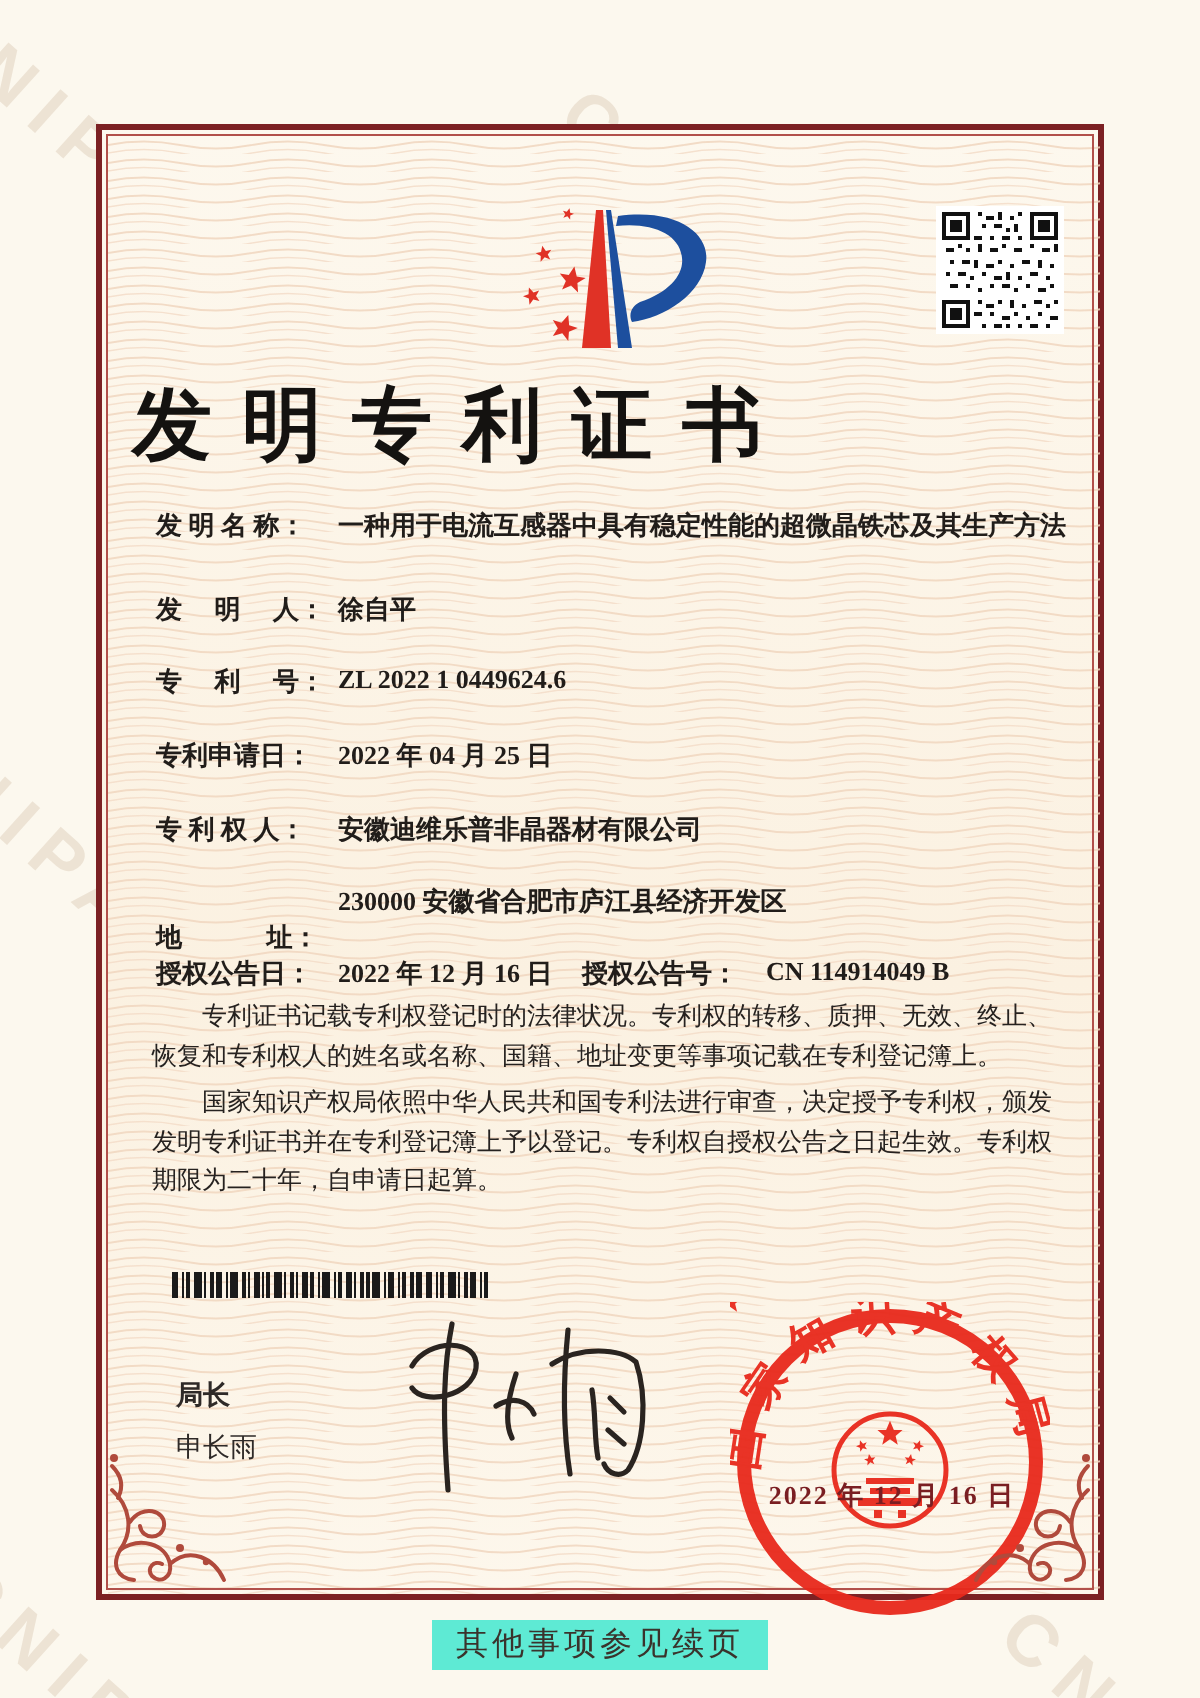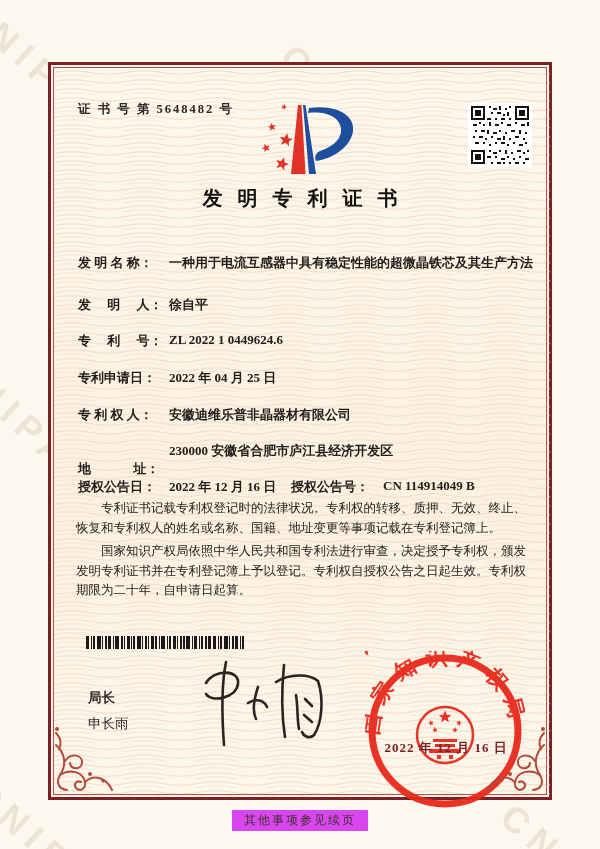--- a/index.html
+++ b/index.html
@@ -22,22 +22,22 @@
   }
   .frame-line{
     position:absolute;inset:2px;border:1px solid #b2504a;pointer-events:none;
   }
   .guilloche{position:absolute;inset:3px;opacity:.85;}
   .content{position:absolute;inset:0;z-index:3;}
   .certno{position:absolute;left:27px;top:36px;font-size:12.5px;font-weight:bold;letter-spacing:2px;color:#2c2825;}
   .logo{position:absolute;left:208px;top:32px;}
   .qr{position:absolute;left:417px;top:38px;width:64px;height:64px;background:#fff;padding:3px;box-sizing:border-box;}
   .title{
-    position:absolute;left:0;right:0;top:120px;text-align:center;
-    font-size:20px;font-weight:bold;color:#141210;
+    position:absolute;left:0;right:0;top:120px;
+    font-size:40px;font-weight:bold;color:#141210;
     letter-spacing:15px;text-indent:15px;
   }
   .field-label{position:absolute;font-size:13px;font-weight:bold;color:#211d1a;white-space:pre;text-align:center;}
   .field-value{position:absolute;font-size:13px;font-weight:bold;color:#211d1a;white-space:nowrap;}
   .body-text{
     position:absolute;left:25px;top:434px;width:456px;
     font-size:12.5px;line-height:19.5px;color:#262220;
   }
   .body-text p{margin:0 0 4px 0;text-indent:2em;}
   .barcode{position:absolute;left:35px;top:571px;}
@@ -50,22 +50,22 @@
     font-size:13px;font-weight:bold;color:#7a1e22;letter-spacing:1px;white-space:nowrap;
   }
   .pageno{position:absolute;left:0;right:0;top:717px;text-align:center;font-size:11.5px;color:#3e3630;letter-spacing:1px;}
   .corner-ornament{position:absolute;bottom:2px;}
   .corner-ornament.left{left:2px;}
   .corner-ornament.right{right:2px;transform:scaleX(-1);}
   .continuation{
     position:absolute;left:0;right:0;top:810px;text-align:center;z-index:3;
   }
   .continuation span{
-    display:inline-block;background:#d946ef;padding:2px 12px;
-    font-size:12px;color:#3a332c;letter-spacing:2px;
+    display:inline-block;background:#5eead4;padding:2px 12px;
+    font-size:16px;color:#3a332c;letter-spacing:2px;
   }
 </style>
 </head>
 <body>
 
 <div class="page">
 
   <span class="watermark" style="left:-18px;top:-10px;">CNIPA</span>
   <span class="watermark" style="left:300px;top:36px;">CNIPA</span>
   <span class="watermark" style="left:408px;top:236px;">CNIPA</span>
@@ -82,21 +82,20 @@
           <path d="M0,4.5 Q18,1 36,4.5 T72,4.5" stroke="#f1d7c0" stroke-width="1" fill="none"></path>
           <path d="M0,8.5 Q18,5 36,8.5 T72,8.5" stroke="#f4ddc9" stroke-width="0.8" fill="none"></path>
         </pattern>
       </defs>
       <rect x="0" y="0" width="496" height="730" fill="url(#gw)"></rect>
     </svg>
     <div class="frame-line"></div>
 
     <div class="content">
 
-      <div class="certno">证 书 号 第 5648482 号</div>
 
       <svg class="logo" width="100" height="84" viewBox="0 0 100 84">
         <defs>
           <polygon id="star" points="0,-6 1.76,-1.85 5.71,-1.85 2.55,0.9 3.53,4.85 0,2.4 -3.53,4.85 -2.55,0.9 -5.71,-1.85 -1.76,-1.85"></polygon>
         </defs>
         <path d="M50,11 C80,7 96,20 94,34 C92,50 73,62 57,64 C55,60 57,56 61,54 C76,49 83,40 82,32 C81,20 67,14 49,16 Z" fill="#1d4f9e"></path>
         <polygon points="44,8 46.5,8 57,77 50,77" fill="#1d4f9e"></polygon>
         <polygon points="39,8 42.5,8 46.5,77 32,77" fill="#e03226"></polygon>
         <use href="#star" transform="translate(25,10) scale(0.5) rotate(15)" fill="#e03226"></use>
         <use href="#star" transform="translate(13,30) scale(0.7) rotate(-12)" fill="#e03226"></use>

